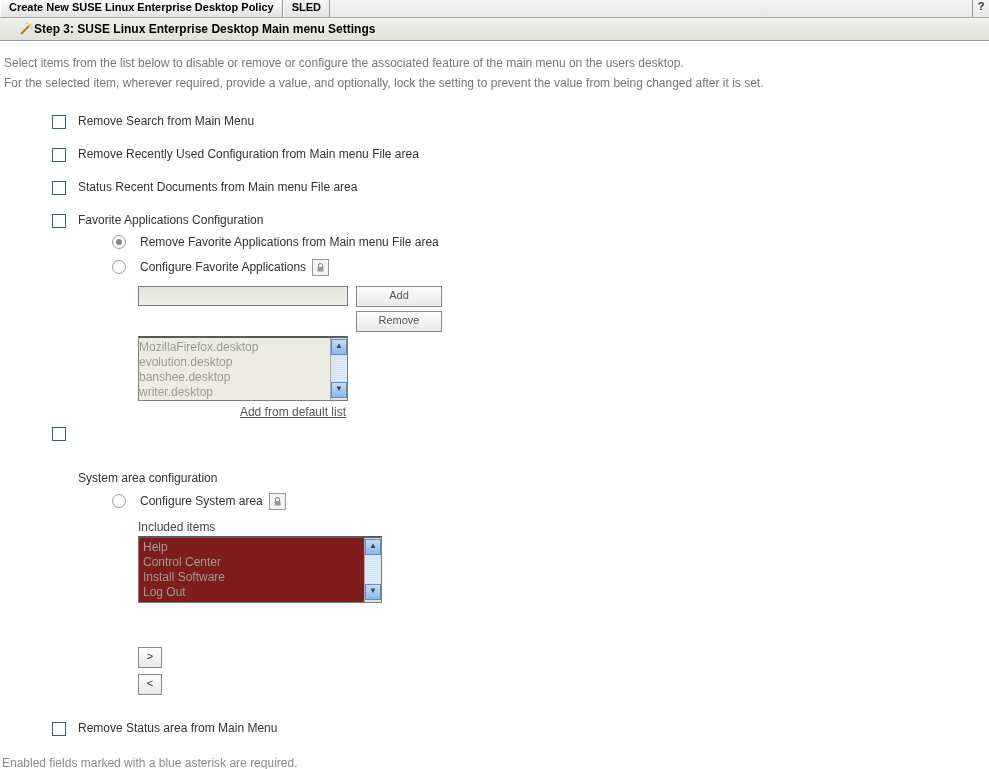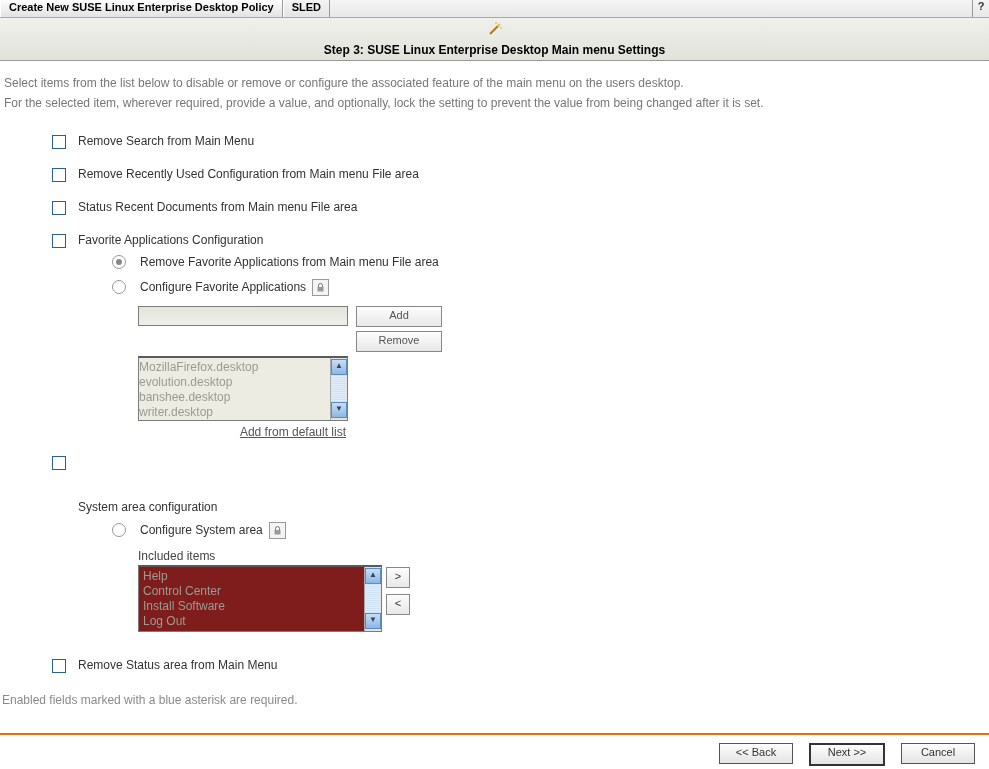--- a/index.html
+++ b/index.html
@@ -41,22 +41,20 @@
   cursor: pointer;
 }
 
 
 .step-bar {
   background: linear-gradient(#f0f0ec, #e2e2dc);
   border-bottom: 1px solid #999;
   padding: 3px 18px;
   display: flex;
   align-items: center;
-  gap: 6px;
-  flex-direction: column;
 }
 .step-icon svg { display: block; }
 .step-text { font-weight: bold; color: #000; font-size: 12px; }
 
 
 .instructions {
   padding: 12px 4px 4px 4px;
   color: #777;
   line-height: 1.7;
   font-size: 12px;
@@ -212,23 +210,24 @@
   color: #555;
   text-decoration: underline;
   font-size: 12px;
   cursor: pointer;
 }
 
 
 .sys-cols {
   display: flex;
   align-items: flex-start;
-  gap: 4px;
+  gap: 26px;
   margin-left: 34px;
   margin-top: 6px;
+  flex-direction: column;
 }
 .col-label {
   color: #444;
   font-size: 12px;
   margin-bottom: 2px;
 }
 .col-label .ast { color: #3e72cf; margin-left: 2px; }
 .sys-list {
   width: 242px;
   height: 64px;
@@ -337,21 +336,21 @@
   <div class="option">
     <span class="cb"></span>
     <span class="opt-label">Remove Recently Used Configuration from Main menu File area</span>
   </div>
 
   <div class="option">
     <span class="cb"></span>
     <span class="opt-label">Status Recent Documents from Main menu File area</span>
   </div>
 
-  <div class="option" style="margin-bottom:16px;">
+  <div class="option" style="margin-bottom:7px;">
     <span class="cb"></span>
     <div style="flex:1;">
       <span class="opt-label">Favorite Applications Configuration</span>
 
       <div class="nested">
         <div class="radio-row">
           <span class="radio checked"></span>
           <span class="opt-label">Remove Favorite Applications from Main menu File area</span>
         </div>
         <div class="radio-row">

